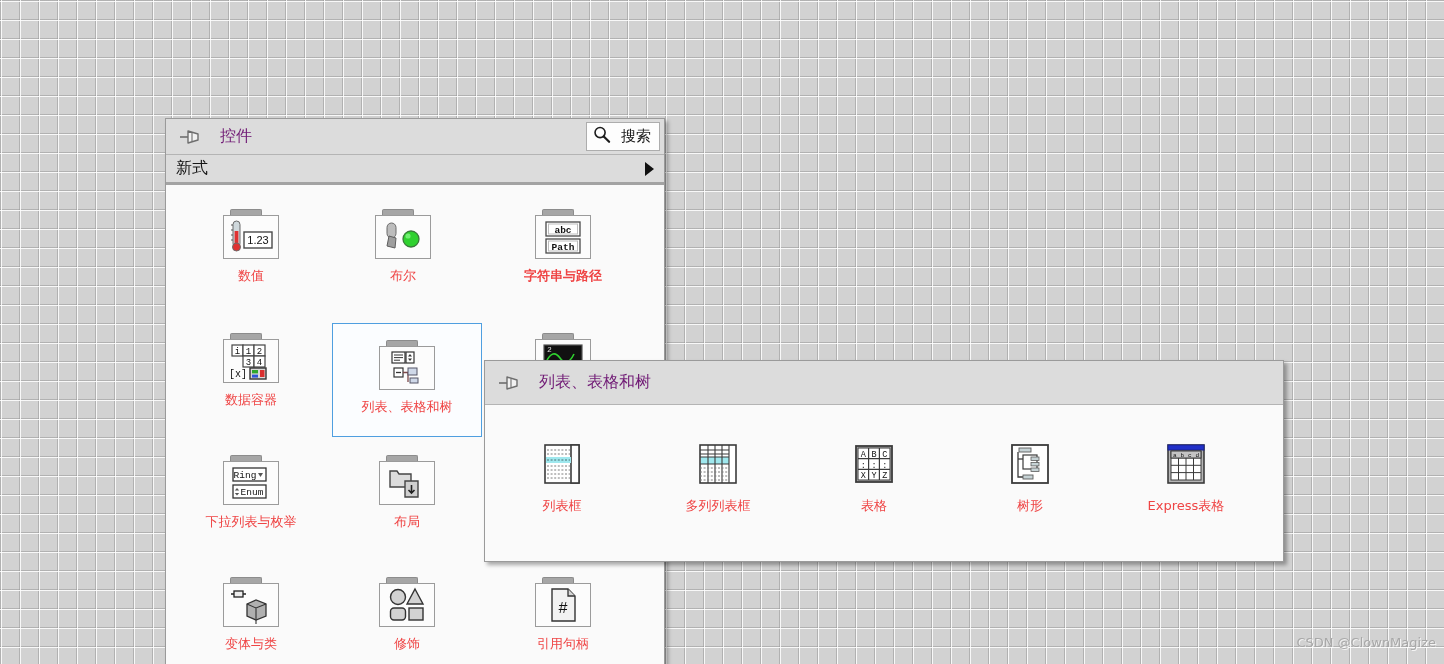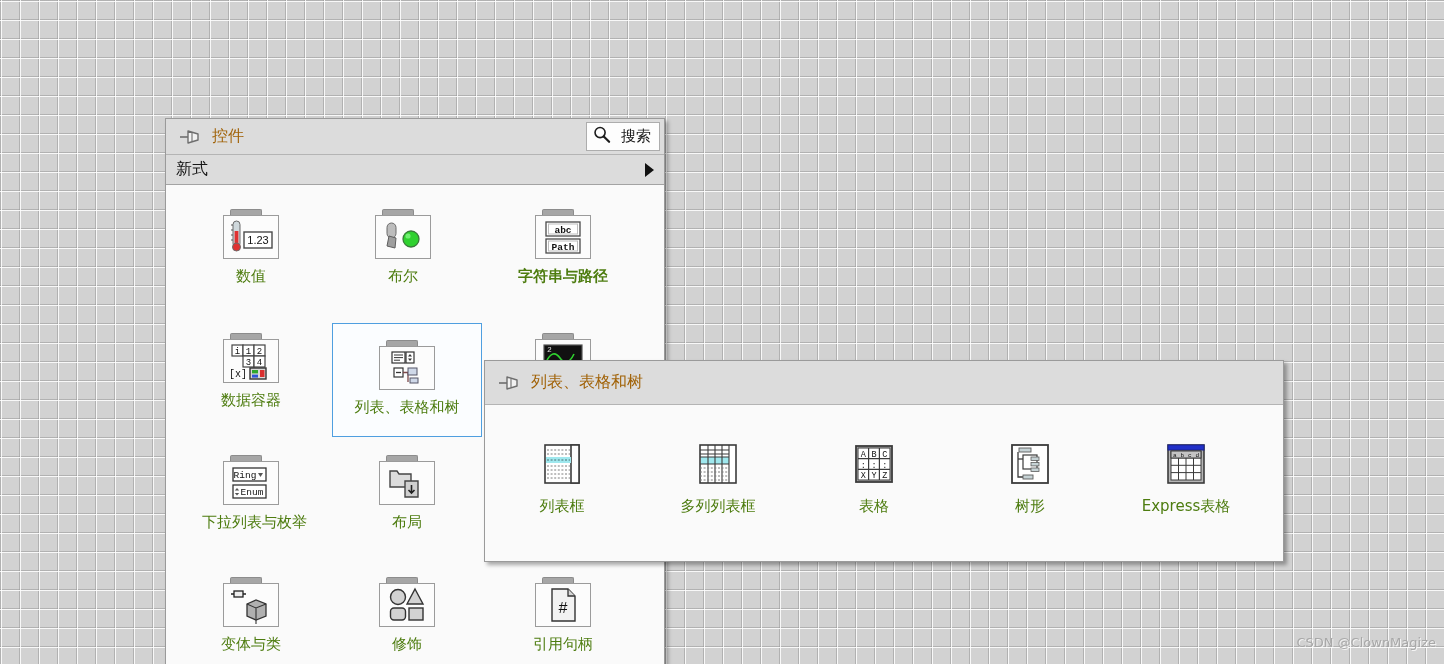--- a/index.html
+++ b/index.html
@@ -27,41 +27,41 @@
   .pal-header{
     height:36px;
     background:#dcdcdc;
     border-bottom:1px solid #b4b4b4;
     display:flex;align-items:center;
     padding:0 6px 0 12px;
     box-sizing:border-box;
     position:relative;
   }
   .pal-title{
-    font-size:16px;color:#a16207;
-    margin-left:12px;white-space:nowrap;
+    font-size:16px;color:#701a75;
+    margin-left:20px;white-space:nowrap;
   }
   .pin-icon{width:22px;height:18px;flex:none;display:block;}
   .search-btn{
     position:absolute;right:4px;top:3px;
     height:29px;
     background:#fdfdfd;
     border:1px solid #adadad;
     display:flex;align-items:center;
     padding:0 8px 0 5px;
     box-sizing:border-box;
     cursor:pointer;
   }
   .search-btn .lbl{font-size:15px;color:#1a1a1a;margin-left:10px;white-space:nowrap;}
 
   
   .cat-row{
     height:30px;
     background:#dcdcdc;
-    border-bottom:1px solid #a3a3a3;
+    border-bottom:3px solid #a3a3a3;
     display:flex;align-items:center;
     padding:0 10px 0 10px;
     box-sizing:border-box;
     cursor:pointer;
   }
   .cat-row .cat-label{font-size:16px;color:#161616;}
   .cat-row .cat-arrow{
     margin-left:auto;
     width:0;height:0;
     border-left:9px solid #111;
@@ -81,21 +81,21 @@
   .cell.selected{
     border:1px solid #4f9fe0;
     background:#fbfdff;
   }
   .cell .icon-wrap{
     height:58px;display:flex;align-items:center;justify-content:center;
     margin-top:6px;
   }
   .cell .cap{
     display:block;
-    font-size:15px;color:#4d7c0f;
+    font-size:13px;color:#ef4444;
     margin-top:4px;white-space:nowrap;
   }
 
   
   .folder{position:relative;width:56px;height:50px;}
   .folder .tab{
     position:absolute;left:7px;top:0;width:32px;height:7px;
     background:#a6a6a6;border:1px solid #8c8c8c;border-bottom:none;
     border-radius:2px 2px 0 0;box-sizing:border-box;
   }

